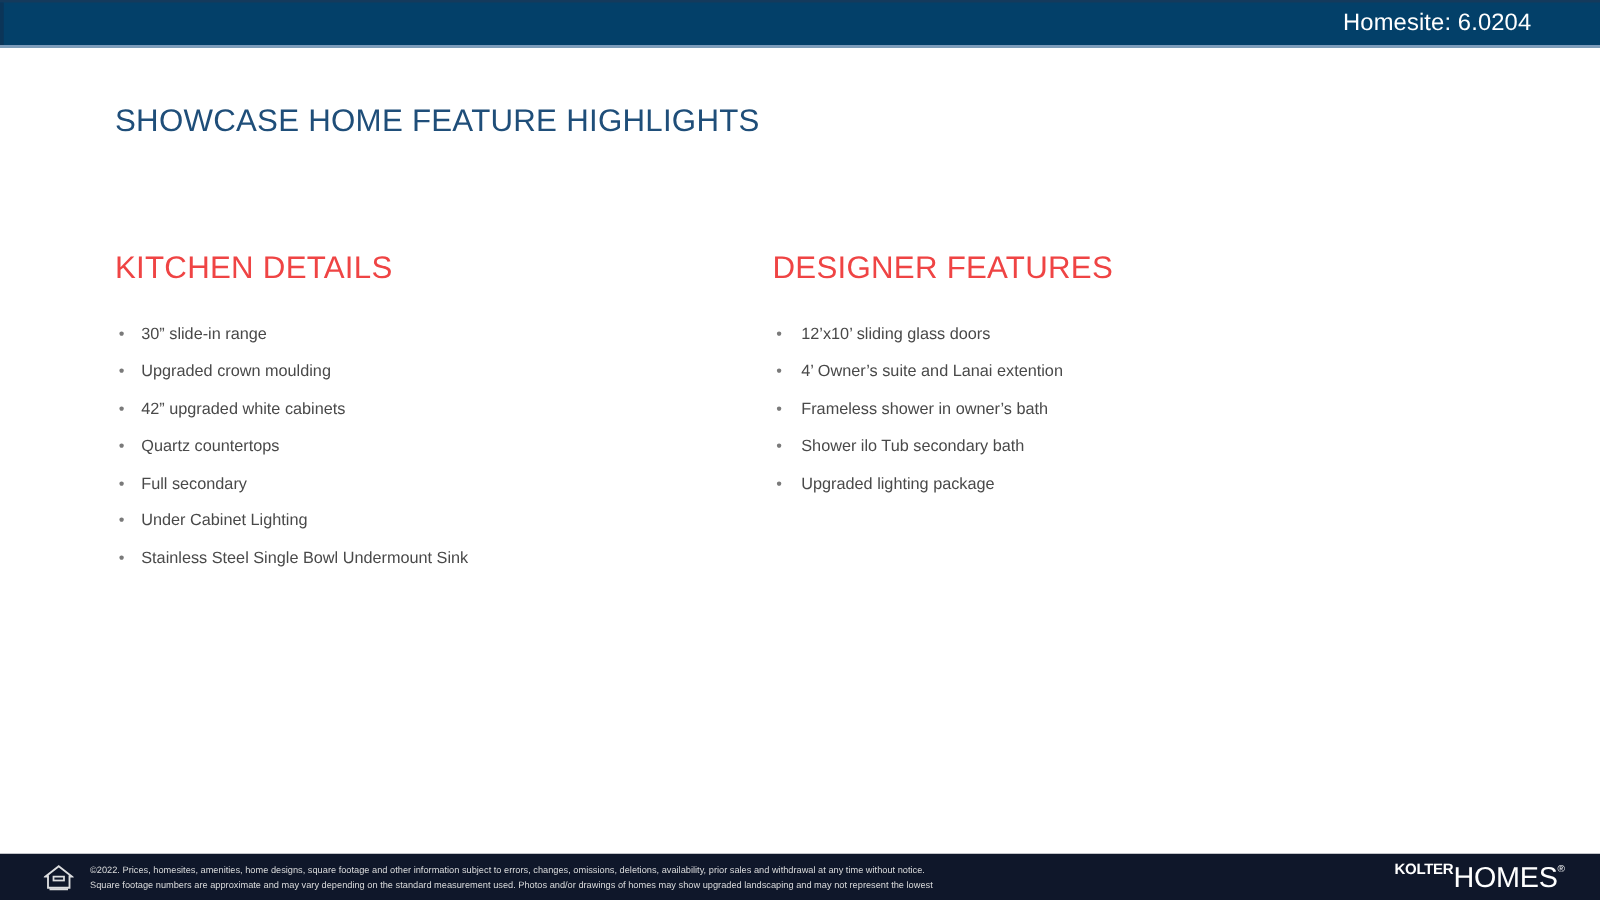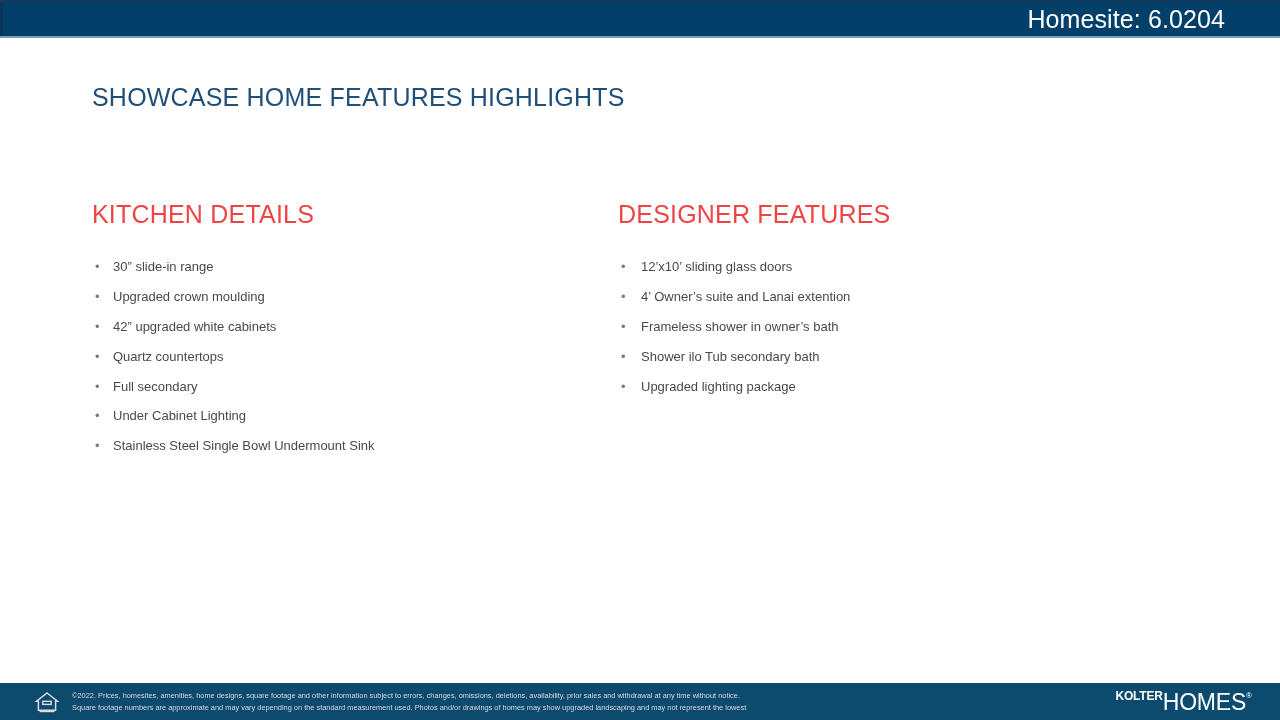--- a/index.html
+++ b/index.html
@@ -23,21 +23,21 @@
     border-top:2px solid #143a5c;
     border-bottom:2px solid #7d9cbb;
     display:flex; align-items:center; justify-content:flex-end;
   }
   .header-bar::before{
     content:""; position:absolute; left:0; top:0; bottom:0; width:3px;
     background:#0b3558;
   }
   .homesite-label {
     color:#ffffff;
-    font-size:25px;
+    font-size:19px;
     font-weight:400;
     letter-spacing:0.1px;
     padding-right:55px;
     white-space:nowrap;
   }
 
   
   .page-title {
     position:absolute; left:92px; top:83px;
     font-size:25px;
@@ -82,21 +82,21 @@
     color:#7a7a7a;
     font-size:13px;
     line-height:1.2;
   }
   .column.right ul.feature-list li { padding-left:23px; }
 
   
   .footer-bar {
     position:absolute; left:0; top:683px;
     width:1280px; height:37px;
-    background:#0c4a6e;
+    background:#0f172a;
     display:flex; align-items:center;
   }
   .eho-icon {
     margin-left:35px;
     width:24px; height:22px;
     flex:0 0 auto;
     display:block;
   }
   .disclaimer {
     margin-left:13px;
@@ -120,21 +120,21 @@
 </style>
 </head>
 <body>
 
 <div class="slide">
 
   <div class="header-bar">
     <div class="homesite-label">Homesite: 6.0204</div>
   </div>
 
-  <div class="page-title">SHOWCASE HOME FEATURES HIGHLIGHTS</div>
+  <div class="page-title">SHOWCASE HOME FEATURE HIGHLIGHTS</div>
 
   <div class="columns">
 
     <div class="column left">
       <div class="col-heading">KITCHEN DETAILS</div>
       <ul class="feature-list">
         <li>
           <span class="bullet-dot">•</span>
           <span>30” slide-in range</span>
         </li>

